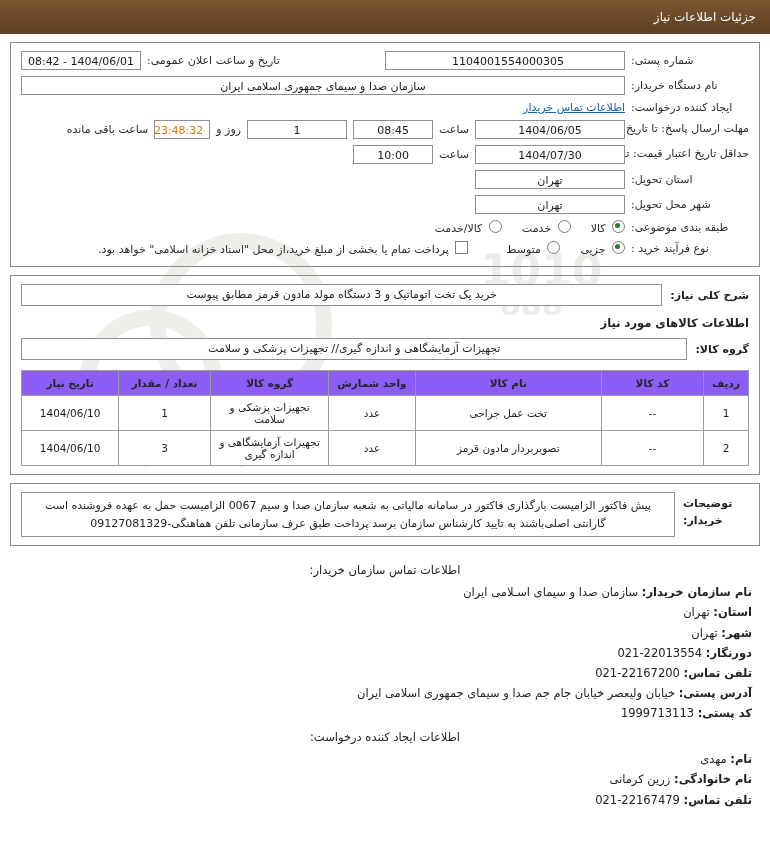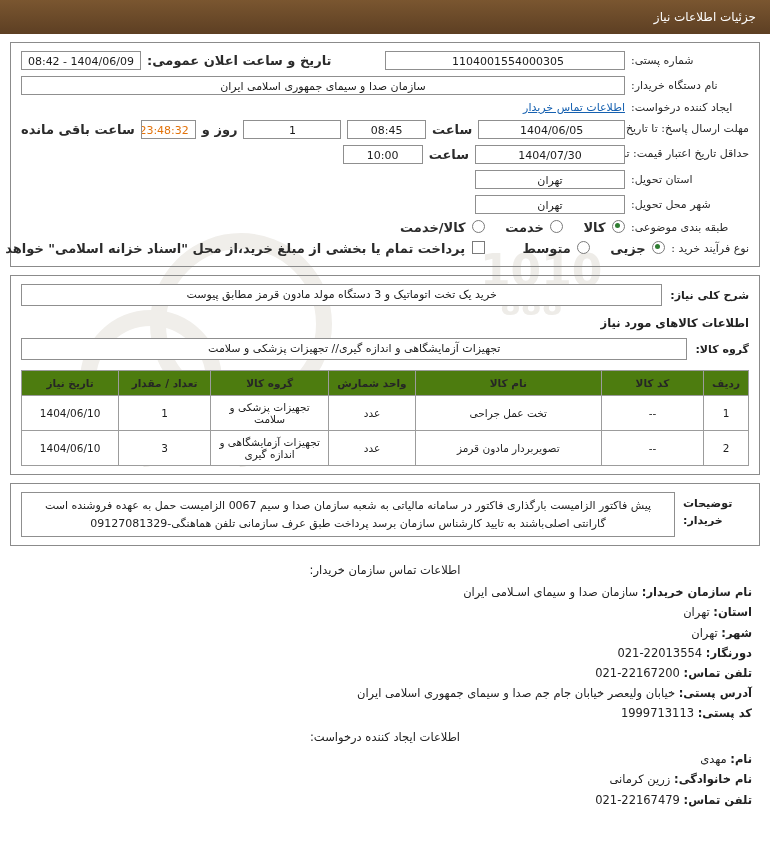--- a/index.html
+++ b/index.html
@@ -132,21 +132,21 @@
   .fld.f4 { width: 100px; }
   .fld.f5 { width: 56px; }
   .fld.f6 { width: 120px; }
   .fld.f7 { width: 150px; }
   .fld.f8 { width: 80px; }
 
   .txt-small { font-size: 11px; }
   .orange { color: #e2720a; }
   .link-blue { color: #1560b0; }
 
-  .inline-label { font-size: 13px; color: #2b2b2b; white-space: nowrap; font-weight: bold; }
+  .inline-label { font-size: 11px; color: #2b2b2b; white-space: nowrap; }
 
   
   .radio {
     display: inline-block;
     width: 11px;
     height: 11px;
     border: 1px solid #7a7a7a;
     border-radius: 50%;
     background: #fff;
     vertical-align: -1px;
@@ -207,21 +207,21 @@
   }
 
   
   table.items {
     width: 100%;
     border-collapse: collapse;
     background: #fff;
     font-size: 10.5px;
   }
   table.items th {
-    background: #4d7c0f;
+    background: #8b5cf6;
     border: 1px solid #9c9c9c;
     font-weight: bold;
     color: #262626;
     height: 22px;
     text-align: center;
     font-size: 10.5px;
     margin-top: 12px;
   }
   table.items td {
     border: 1px solid #9c9c9c;
@@ -298,21 +298,21 @@
     <div class="wm-text wm-main">ParsNamadData</div>
     <div class="wm-text wm-sub">اطلاعات رسانی در منطقه</div>
   </div>
 
   <div class="panel top">
 
     <div class="row">
       <span class="lbl w120">شماره پستی:</span>
       <span class="fld f2">1104001554000305</span>
       <span class="inline-label" style="margin-right:auto;">تاریخ و ساعت اعلان عمومی:</span>
-      <span class="fld f6">1404/06/09 - 08:42</span>
+      <span class="fld f6">1404/06/01 - 08:42</span>
     </div>
 
     <div class="row">
       <span class="lbl w120">نام دستگاه خریدار:</span>
       <span class="fld" style="flex:1;">سازمان صدا و سیمای جمهوری اسلامی ایران</span>
     </div>
 
     <div class="row">
       <span class="lbl w120">ایجاد کننده درخواست:</span>
       <a href="#" class="txt-small link-blue">اطلاعات تماس خریدار</a>

